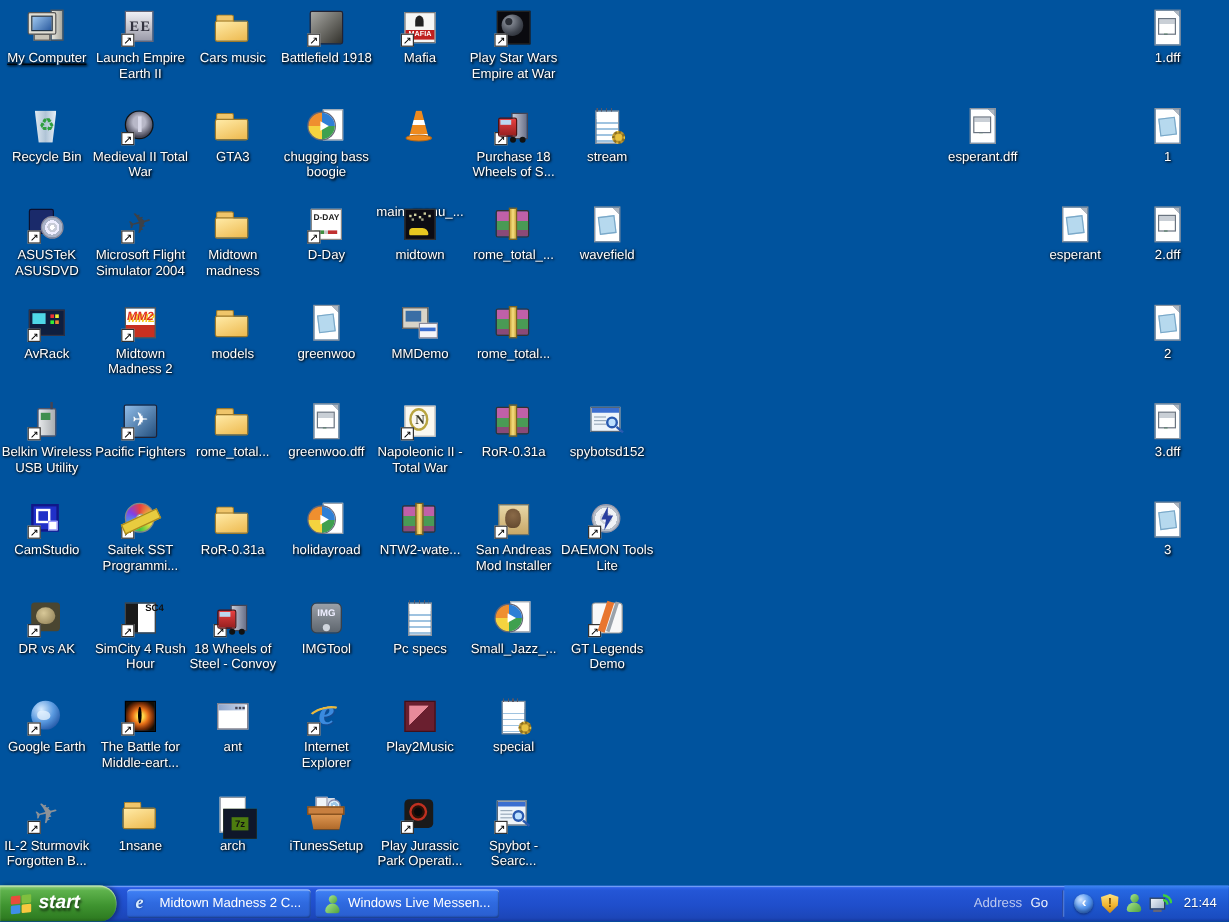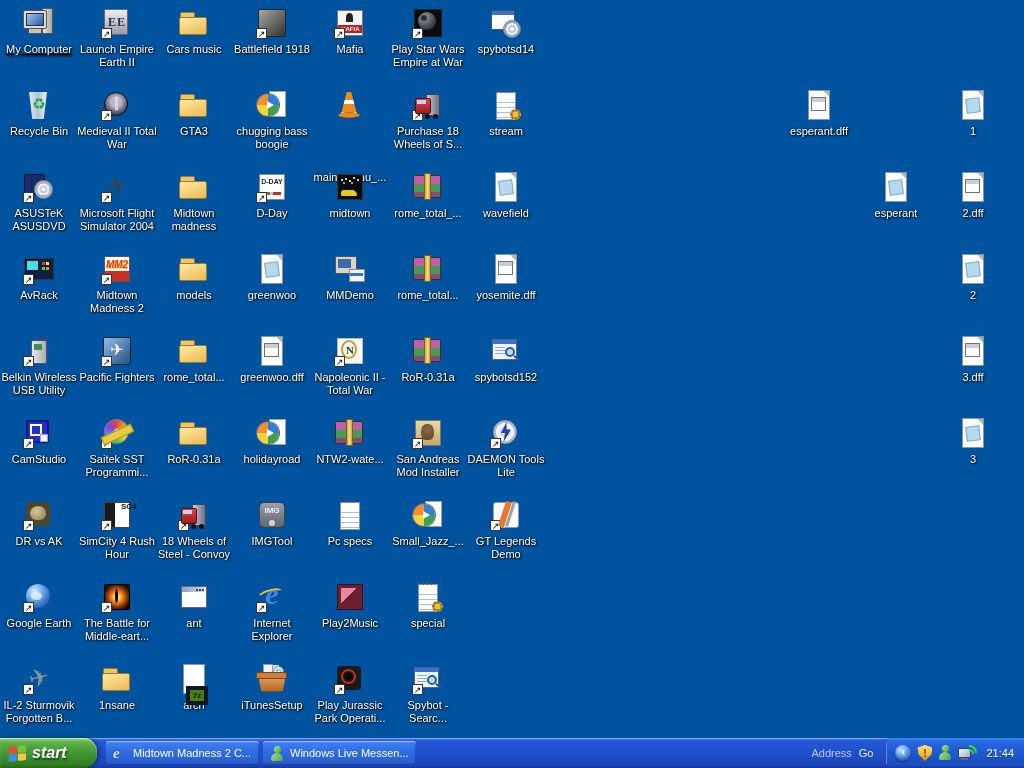--- a/index.html
+++ b/index.html
@@ -109,21 +109,21 @@
   .t-truck::before{left:15px;top:6px;width:12px;height:20px;background:linear-gradient(90deg,#c8ccd8,#6a7088);border:1px solid #445;}
   .t-truck::after{left:4px;top:10px;width:14px;height:14px;background:linear-gradient(180deg,#e84040,#982020);border:1px solid #501010;border-radius:2px;}
   .t-truck .d1{display:block;left:6px;top:12px;width:9px;height:4px;background:#bcd8f0;z-index:1;}
   .t-truck .d2{display:block;left:6px;top:26px;width:5px;height:5px;background:#111;border-radius:50%;box-shadow:8px 0 0 #111,16px 0 0 #111;}
   
   .t-window::before{left:4px;top:6px;width:24px;height:20px;background:#fff;border:1px solid #667;}
   .t-window::after{left:5px;top:7px;width:22px;height:5px;background:linear-gradient(90deg,#8ca4cc,#c8d4e8);}
   .t-window .d1{display:block;right:7px;top:9px;width:2px;height:2px;background:#445;box-shadow:-3px 0 0 #445,-6px 0 0 #445;z-index:1;}
   
   .t-sevenzip::before{left:6px;top:2px;width:20px;height:28px;background:#fff;border:1px solid #8a94a0;}
-  .t-sevenzip .glyph{left:9px;right:auto;top:24px;width:14px;height:11px;background:#4d7c0f;border:4px solid #0f172a;font-size:8px;line-height:11px;color:#111;box-sizing:content-box;}
+  .t-sevenzip .glyph{left:9px;right:auto;top:12px;width:14px;height:11px;background:#4d7c0f;border:7px solid #0f172a;font-size:8px;line-height:11px;color:#111;box-sizing:content-box;}
   
   .t-dday::before{left:4px;top:4px;width:24px;height:24px;background:#fff;border:1px solid #888;}
   .t-dday .glyph{top:8px;font-size:7px;line-height:7px;color:#222;}
   .t-dday .d1{display:block;left:7px;top:22px;width:19px;height:3px;background:linear-gradient(90deg,#3f8f3f 0 40%,#c8c8c8 40% 60%,#c03030 60%);}
   
   .t-imgtool::before{left:4px;top:4px;width:24px;height:24px;border-radius:5px;background:linear-gradient(180deg,#9aa0a8,#5f666e);border:1px solid #3a4048;}
   .t-imgtool .glyph{top:8px;font-size:8px;color:#eef;}
   .t-imgtool .d1{display:block;left:14px;bottom:6px;width:6px;height:6px;background:#cfd4dc;border-radius:50%;}
   
   .t-ie .glyph{top:-3px;font-family:"Liberation Serif",serif;font-style:italic;font-size:30px;color:#3a8ade;text-shadow:1px 1px 1px #1a4a8e;}
@@ -558,40 +558,30 @@
       <div class="lbl">special</div>
     </div>
     <div class="desk-icon" style="left: 388px; top: 662px;">
       <div class="ic t-spybot">
         <i class="d1"></i>
         <i class="d2"></i>
         <span class="sc">↗</span>
       </div>
       <div class="lbl">Spybot - Searc...</div>
     </div>
-    <div class="desk-icon" style="left: 466px; top: 6px;">
-      <div class="ic t-setupdisc"></div>
-      <div class="lbl">spybotsd14</div>
-    </div>
     <div class="desk-icon" style="left: 466px; top: 88px;">
       <div class="ic t-notepadgear">
         <i class="d1"></i>
       </div>
       <div class="lbl">stream</div>
     </div>
     <div class="desk-icon" style="left: 466px; top: 170px;">
       <div class="ic t-doc"></div>
       <div class="lbl">wavefield</div>
     </div>
-    <div class="desk-icon" style="left: 466px; top: 252px;">
-      <div class="ic t-dff">
-        <i class="d1"></i>
-      </div>
-      <div class="lbl">yosemite.dff</div>
-    </div>
     <div class="desk-icon" style="left: 466px; top: 334px;">
       <div class="ic t-spybot">
         <i class="d1"></i>
         <i class="d2"></i>
       </div>
       <div class="lbl">spybotsd152</div>
     </div>
     <div class="desk-icon" style="left: 466px; top: 416px;">
       <div class="ic t-daemon">
         <span class="sc">↗</span>
@@ -607,20 +597,26 @@
     </div>
     <div class="desk-icon" style="left: 779px; top: 88px;">
       <div class="ic t-dff">
         <i class="d1"></i>
       </div>
       <div class="lbl">esperant.dff</div>
     </div>
     <div class="desk-icon" style="left: 856px; top: 170px;">
       <div class="ic t-doc"></div>
       <div class="lbl">esperant</div>
+    </div>
+    <div class="desk-icon" style="left: 933px; top: 6px;">
+      <div class="ic t-dff">
+        <i class="d1"></i>
+      </div>
+      <div class="lbl">1.dff</div>
     </div>
     <div class="desk-icon" style="left: 933px; top: 88px;">
       <div class="ic t-doc"></div>
       <div class="lbl">1</div>
     </div>
     <div class="desk-icon" style="left: 933px; top: 170px;">
       <div class="ic t-dff">
         <i class="d1"></i>
       </div>
       <div class="lbl">2.dff</div>

